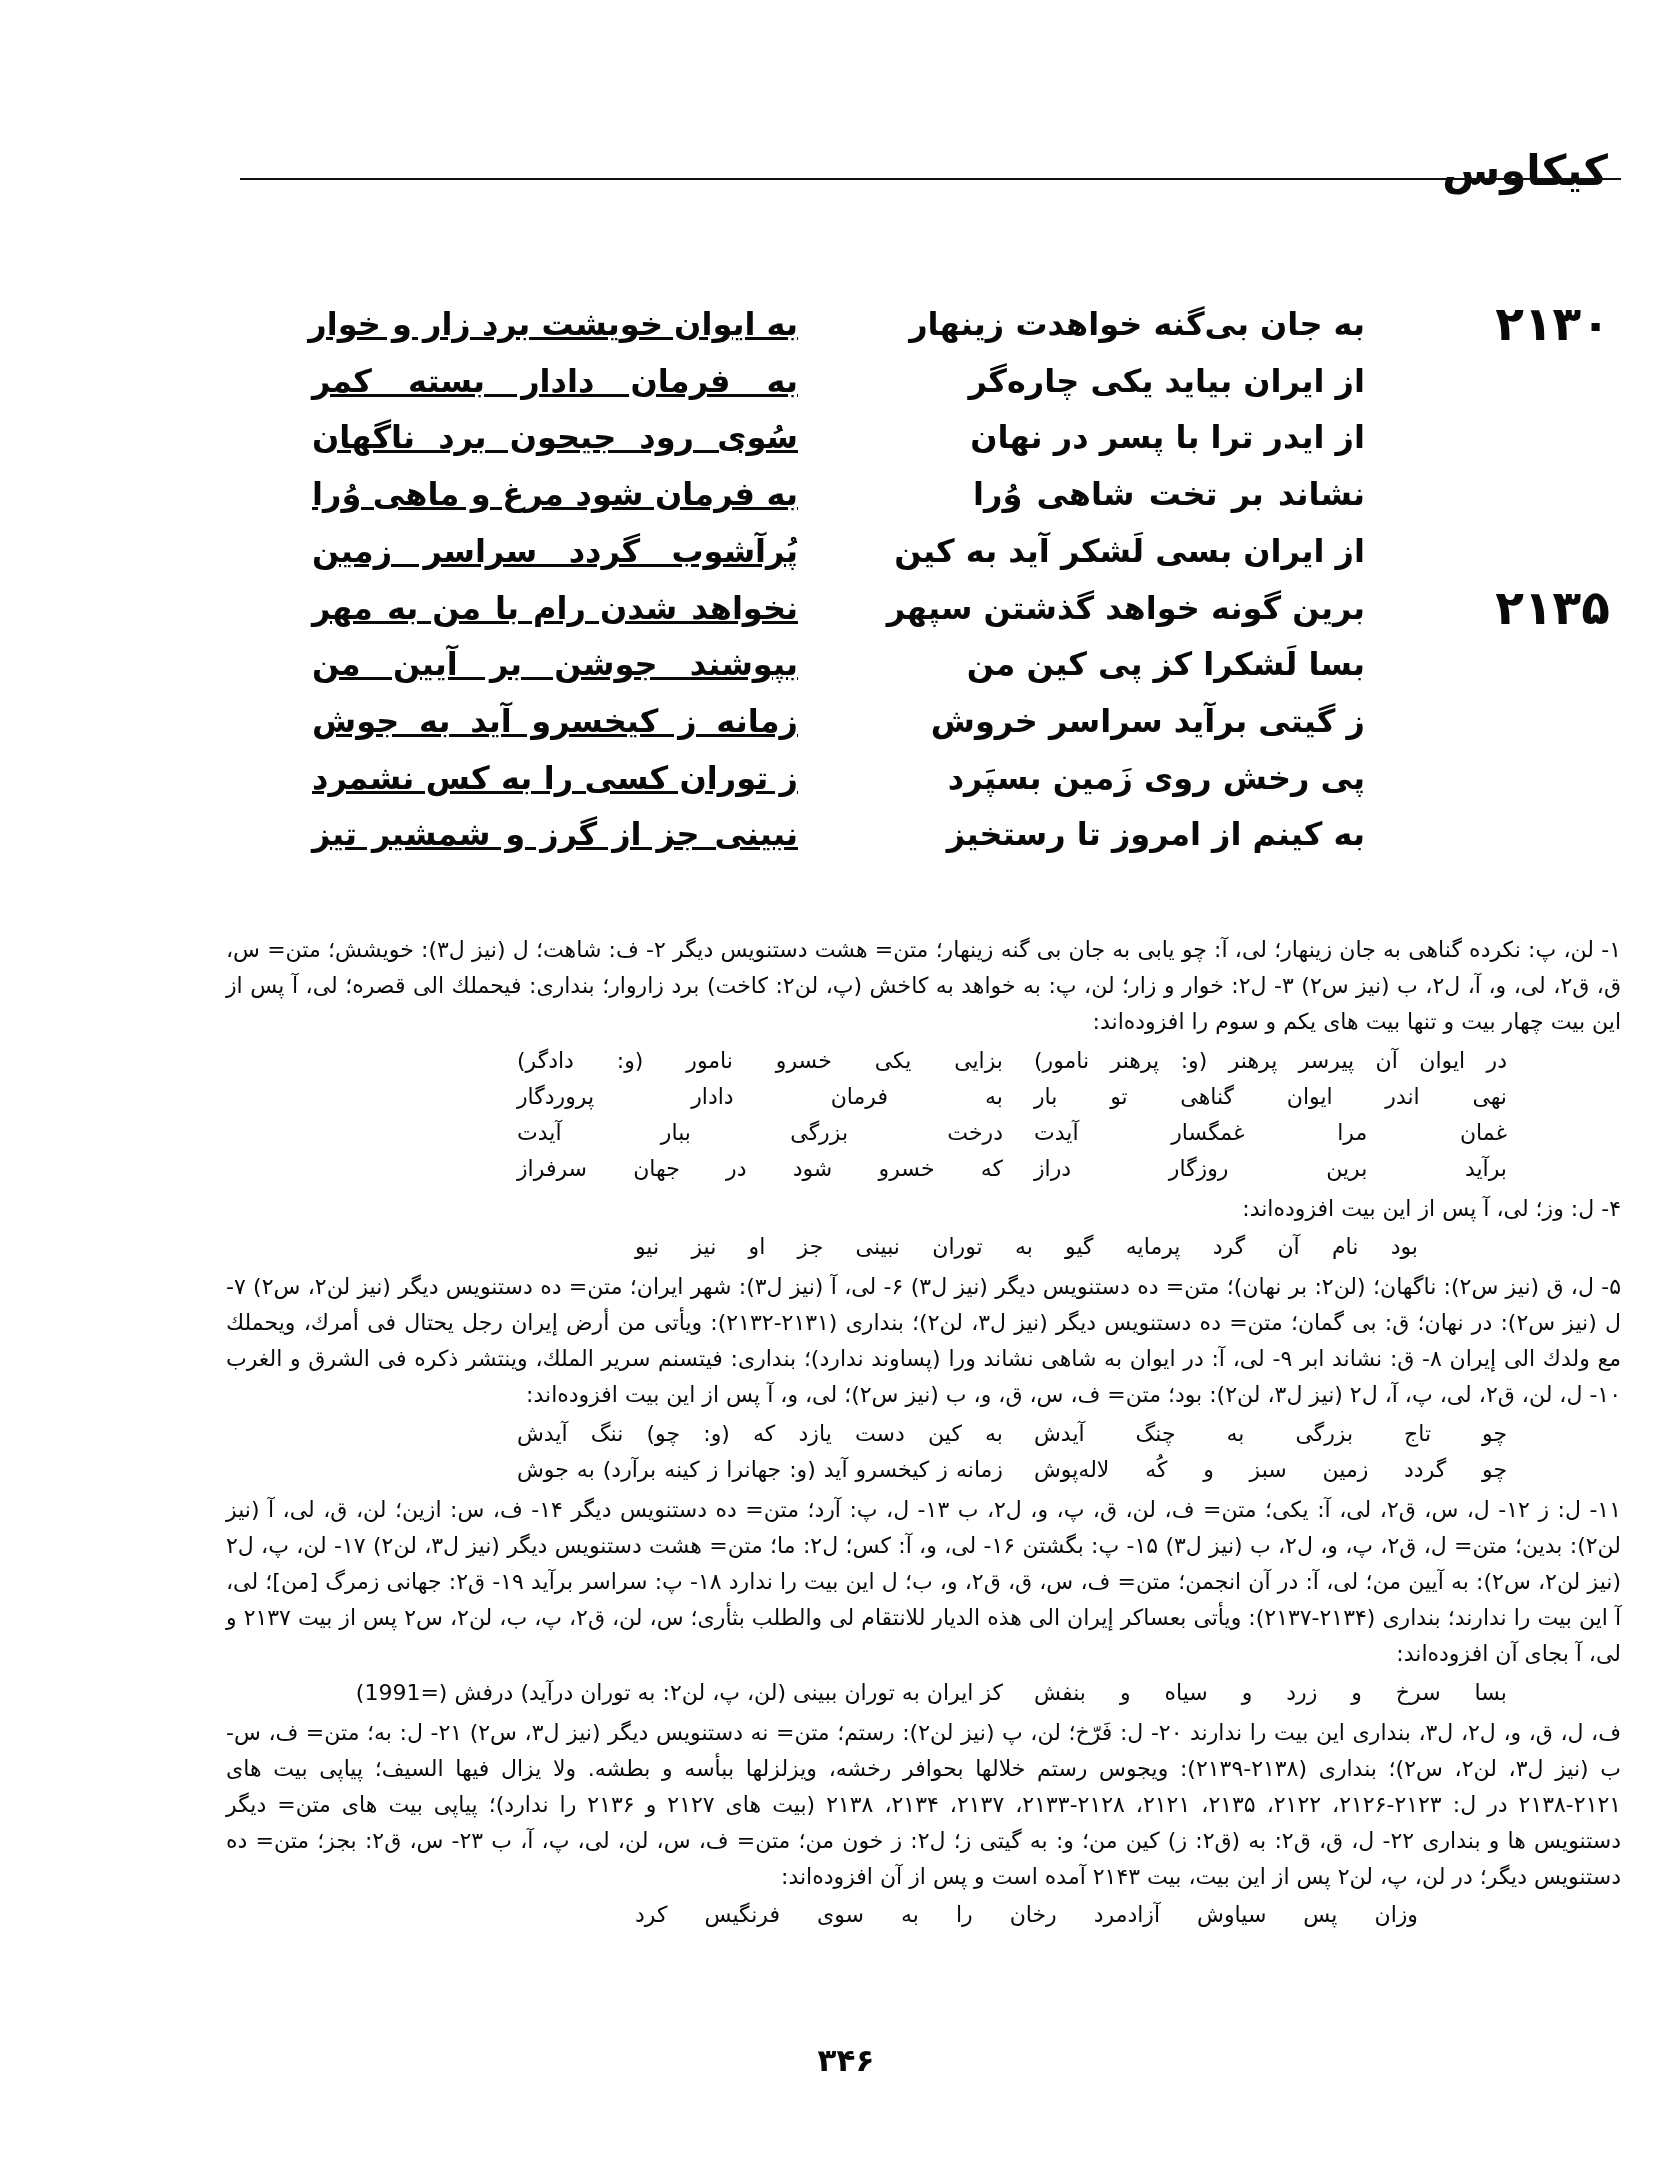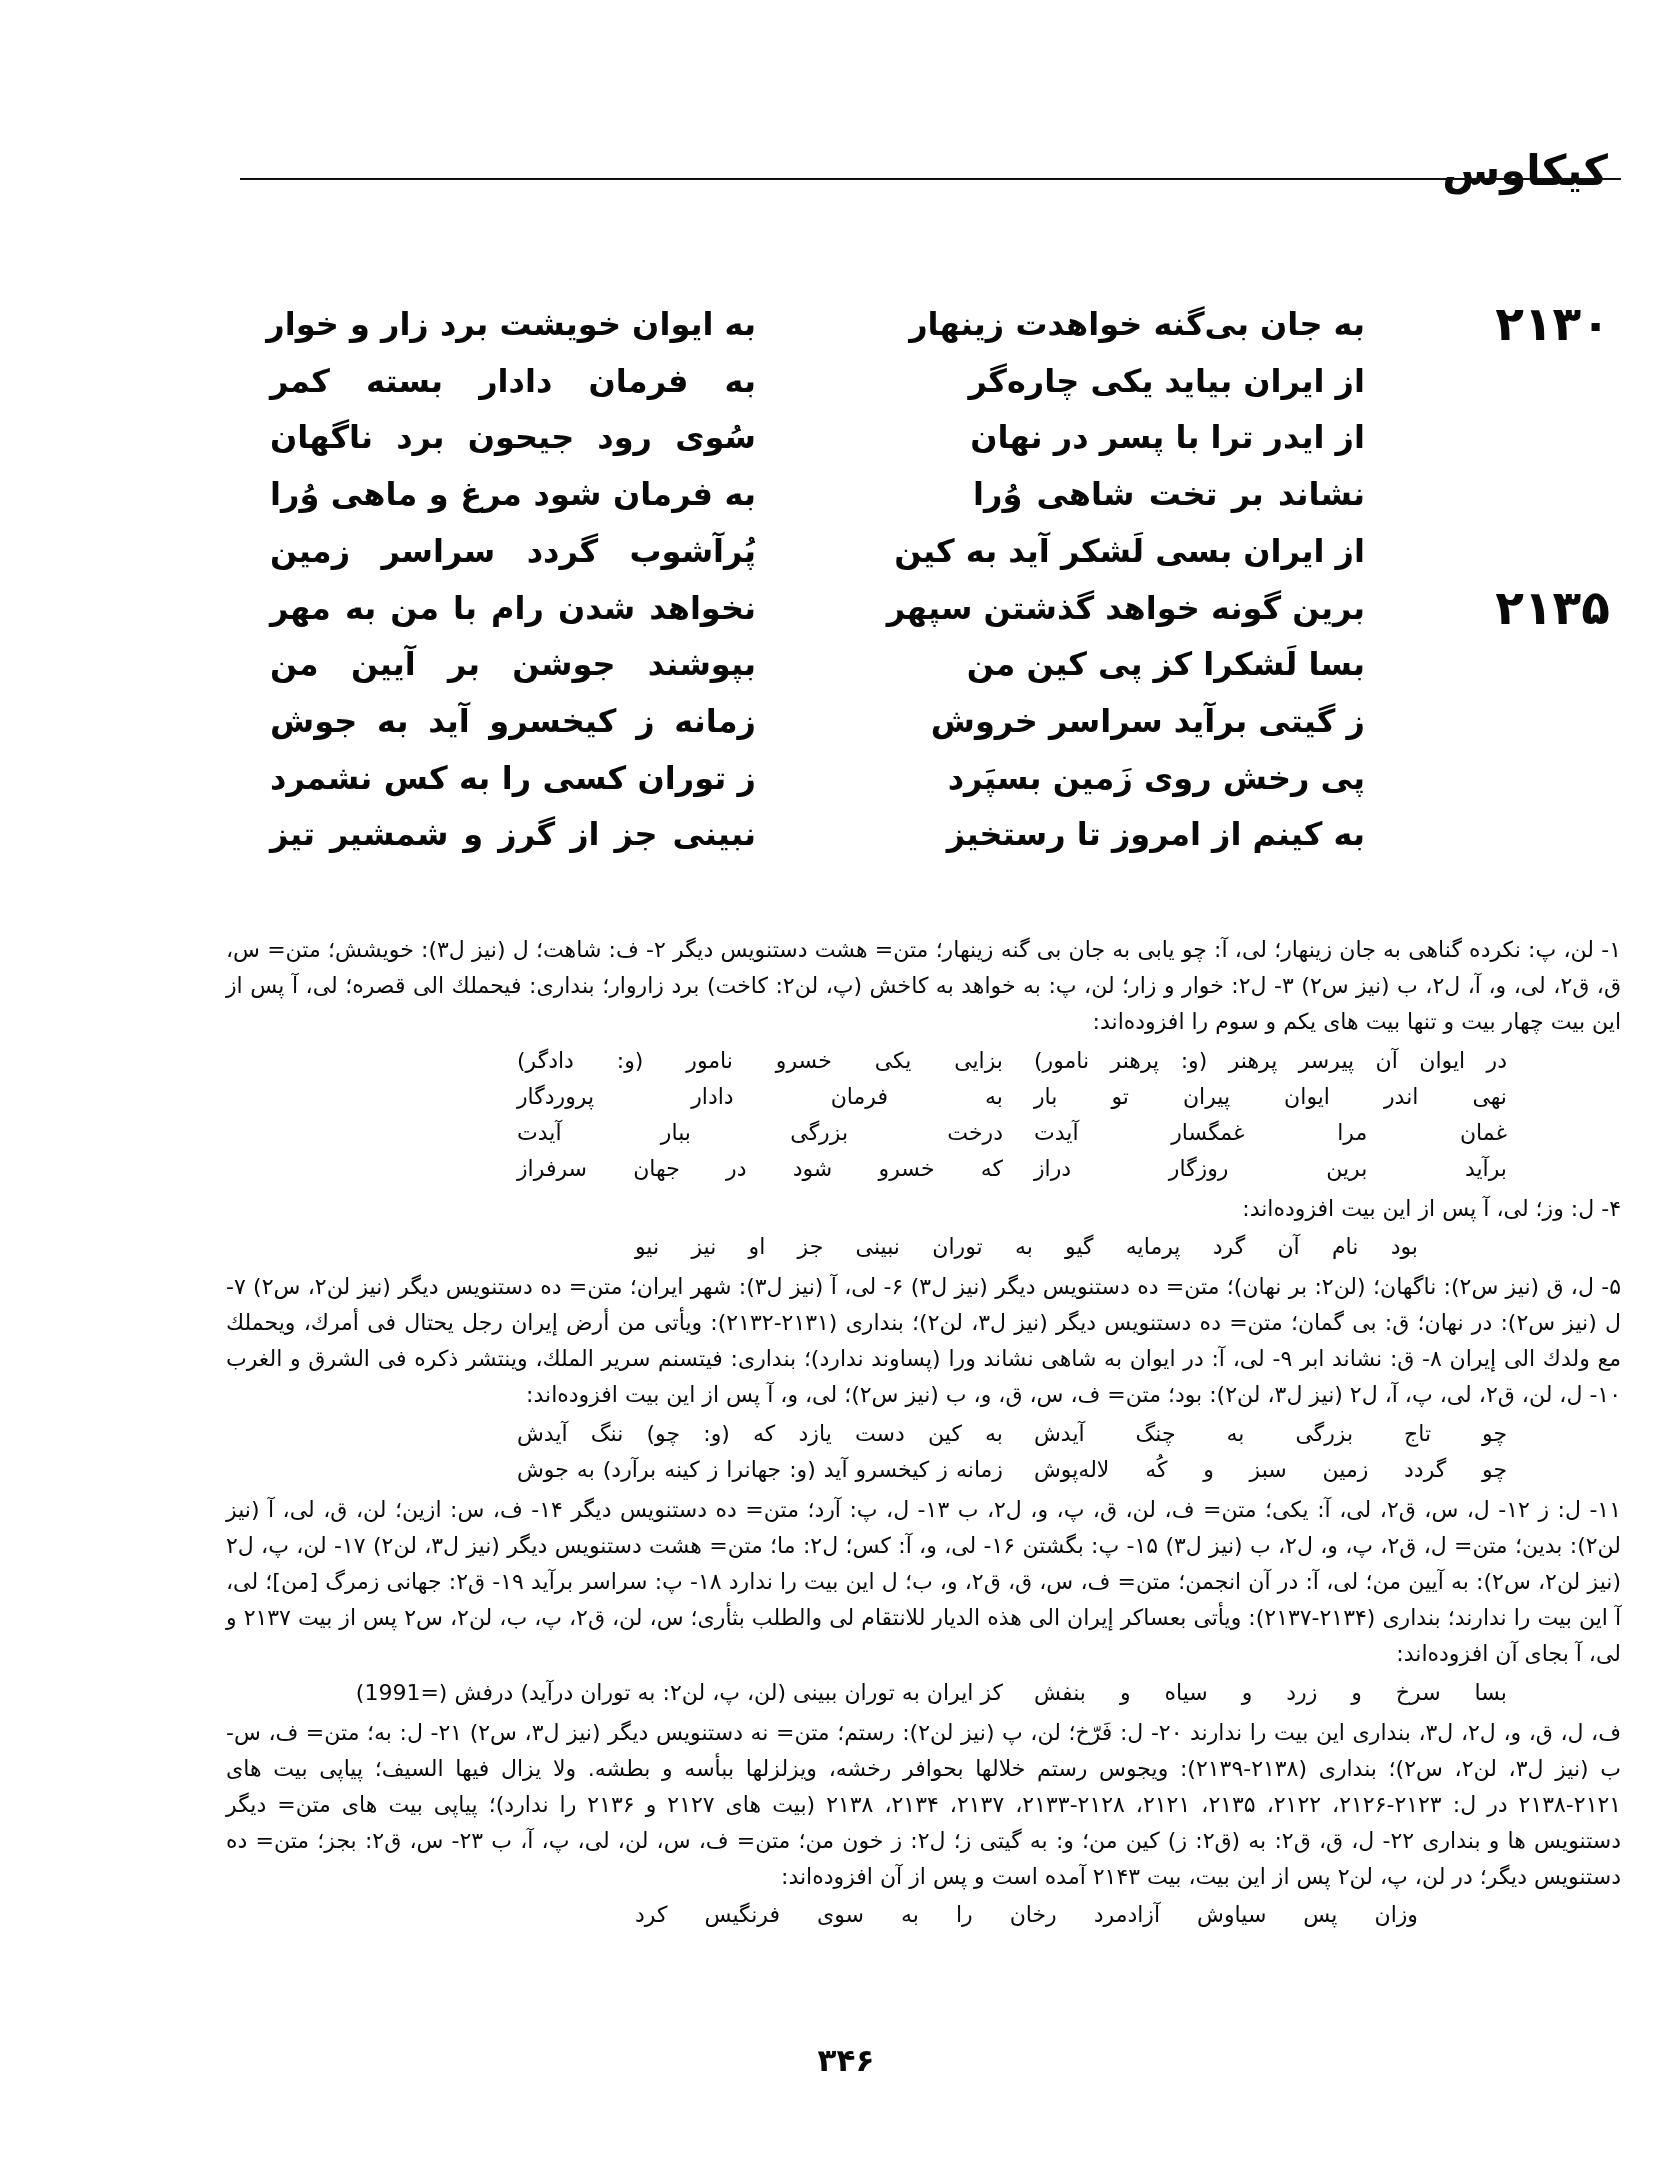--- a/index.html
+++ b/index.html
@@ -25,21 +25,21 @@
     position: absolute; right: 66px; width: 101px; text-align: center;
     font-size: 47px; font-weight: bold; line-height: 54px;
     font-family: "DejaVu Sans", sans-serif;
   }
   .hemistich {
     position: absolute; font-size: 32px; font-weight: bold;
     line-height: 54px; white-space: nowrap; text-align: justify;
     text-align-last: justify;
   }
   .h1 { right: 311px; width: 392px; }
-  .h2 { right: 920px; width: 486px; }
+  .h2 { right: 878px; width: 486px; text-decoration: underline; }
 
   
   .notes { position: absolute; top: 932px; left: 226px; right: 55px; }
   .note-para {
     font-size: 22px; line-height: 36px; text-align: justify;
     margin: 0;
   }
   .quote-block { margin: 2.7px 0 4px 0; }
   .quote-line {
     display: flex; flex-direction: row; justify-content: flex-start;
@@ -113,21 +113,21 @@
   </div>
 
 <div class="notes">
   <p class="note-para">۱- لن، پ: نکرده گناهی به جان زینهار؛ لی، آ: چو یابی به جان بی گنه زینهار؛ متن= هشت دستنویس دیگر   ۲- ف: شاهت؛ ل (نیز ل۳): خویشش؛ متن= س، ق، ق۲، لی، و، آ، ل۲، ب (نیز س۲)   ۳- ل۲: خوار و زار؛ لن، پ: به خواهد به کاخش (پ، لن۲: کاخت) برد زاروار؛ بنداری: فیحملك الی قصره؛ لی، آ پس از این بیت چهار بیت و تنها بیت های یکم و سوم را افزوده‌اند:</p>
   <div class="quote-block" id="q1">
       <div class="quote-line">
         <span class="q-right">در ایوان آن پیرسر پرهنر (و: پرهنر نامور)</span>
         <span class="q-left">بزایی یکی خسرو نامور (و: دادگر)</span>
       </div>
       <div class="quote-line">
-        <span class="q-right">نهی اندر ایوان پیران تو بار</span>
+        <span class="q-right">نهی اندر ایوان گناهی تو بار</span>
         <span class="q-left">به فرمان دادار پروردگار</span>
       </div>
       <div class="quote-line">
         <span class="q-right">غمان مرا غمگسار آیدت</span>
         <span class="q-left">درخت بزرگی ببار آیدت</span>
       </div>
       <div class="quote-line">
         <span class="q-right">برآید برین روزگار دراز</span>
         <span class="q-left">که خسرو شود در جهان سرفراز</span>
       </div>

